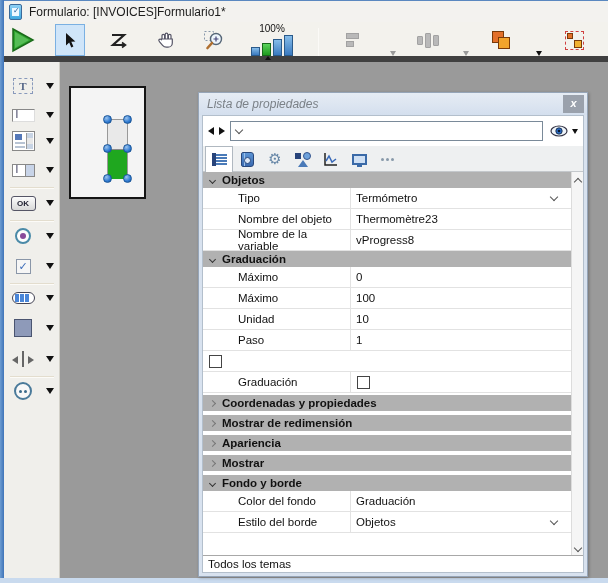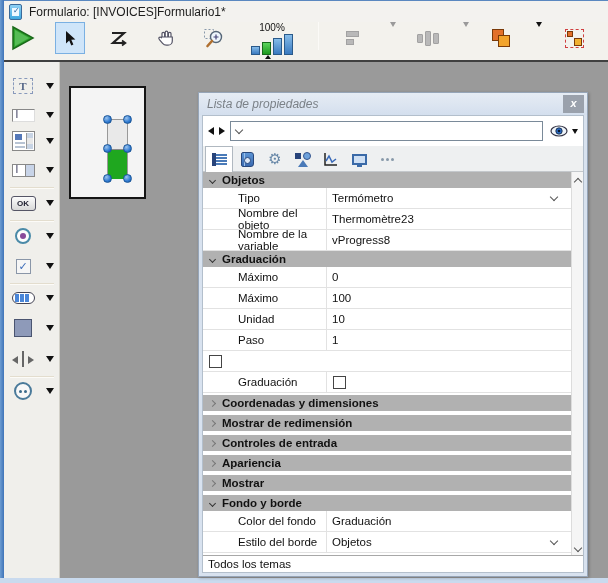--- a/index.html
+++ b/index.html
@@ -13,21 +13,21 @@
   .titlebar { position:absolute; left:4px; top:0; right:0; height:22px; background:#f3f2ef;
               border-top:1px solid #5a88c0; display:flex; align-items:center; padding-left:5px; }
   .form-icon { width:13px; height:16px; border:1px solid #3a6a9a; border-radius:2px;
                background:linear-gradient(#8ed0f4,#3fa8e0); position:relative; margin-right:7px; }
   .form-icon::before { content:""; position:absolute; left:2px; top:3px; width:7px; height:8px; background:#eef8ff; }
   .form-icon::after { content:"✓"; position:absolute; left:3px; top:1px; font-size:8px; color:#1a5a9a; }
   .title-text { font-size:12px; color:#1c1c1c; }
 
   
   .toolbar { position:absolute; left:4px; top:22px; right:0; height:40px; background:#f3f2ed;
-             border-bottom:2px solid #404040; display:flex; align-items:flex-start; padding:0 2px;gap:16px; }
+             border-bottom:6px solid #404040; display:flex; align-items:flex-end; padding:0 2px;gap:16px; }
   .tbtn { height:32px; min-width:30px; display:flex; align-items:center; justify-content:center;
           margin:0 1px; border:1px solid transparent; }
   .tbtn.selected { background:#cfe5f9; border-color:#7ab0e2; }
   .tsep { width:1px; height:28px; background:#d9d5c9; border-right:1px solid #fbfaf7; margin:0 4px; }
   .dda { width:0; height:0; border-left:3.5px solid transparent; border-right:3.5px solid transparent; border-top:5px solid #111; margin-left:3px; }
   .dda.gray { border-top-color:#9a9a9a; }
 
   .zoomer { position:relative; display:flex; flex-direction:column; align-items:center; margin:0 5px; }
   .z-label { font-size:10px; line-height:11px; color:#111; }
   .z-bars { display:flex; align-items:flex-end; gap:2px; height:22px; }
@@ -145,21 +145,21 @@
   .ico-more i { width:3px; height:3px; border-radius:50%; background:#8899aa; display:block; }
 
   .rows-wrap { flex:1; display:flex; overflow:hidden; }
   .rows-col { flex:1; display:flex; flex-direction:column; }
   .sec-head { height:16px; background:#b1b1b1; display:flex; align-items:center; font-size:11.5px; font-weight:bold; color:#111; flex:none; }
   .sec-head .chv { border-color:#333; width:5px; height:5px; margin:0 7px 0 7px; }
   .sec-head.closed { margin-top:4px; }
   .sec-head.first-closed { margin-top:2px; }
   .chv.right { transform:rotate(-45deg); border-color:#777; }
   .prow { height:21px; display:flex; border-bottom:1px solid #e2e2e2; background:#fff; font-size:11.5px; color:#111; flex:none; }
-  .p-label { width:124px; padding-left:35px; display:flex; align-items:center; border-right:1px solid #e2e2e2; }
+  .p-label { width:148px; padding-left:35px; display:flex; align-items:center; border-right:1px solid #e2e2e2; }
   .p-value { flex:1; padding-left:5px; display:flex; align-items:center; position:relative; }
   .p-value .chv { position:absolute; right:14px; }
   .cb { width:13px; height:13px; border:1px solid #444; background:#fff; margin-left:1px; }
 
   .pscroll { width:12px; background:#f5f5f5; border-left:1px solid #dcdcdc; display:flex; flex-direction:column; justify-content:space-between; align-items:center; padding:4px 0; }
   .pscroll .chv { border-color:#555; }
   .chv.up { transform:rotate(-135deg); margin-top:3px; }
 
   .panel-footer { height:17px; border-top:1px solid #a8a8a8; background:#fff; font-size:11.5px; color:#111; padding-left:5px; display:flex; align-items:center; }
 </style>
@@ -496,32 +496,28 @@
           </div>
           <div class="prow">
             <div class="p-label">Graduación</div>
             <div class="p-value">
                 <span class="cb"></span>
               </div>
           </div>
 
           <div class="sec-head closed first-closed">
             <span class="chv right"></span>
-            <span>Coordenadas y dimensiones</span>
+            <span>Coordenadas y propiedades</span>
           </div>
           <div class="sec-head closed">
             <span class="chv right"></span>
             <span>Mostrar de redimensión</span>
           </div>
           <div class="sec-head closed">
             <span class="chv right"></span>
-            <span>Controles de entrada</span>
-          </div>
-          <div class="sec-head closed">
-            <span class="chv right"></span>
             <span>Apariencia</span>
           </div>
           <div class="sec-head closed">
             <span class="chv right"></span>
             <span>Mostrar</span>
           </div>
 
           <div class="sec-head closed">
             <span class="chv"></span>
             <span>Fondo y borde</span>

